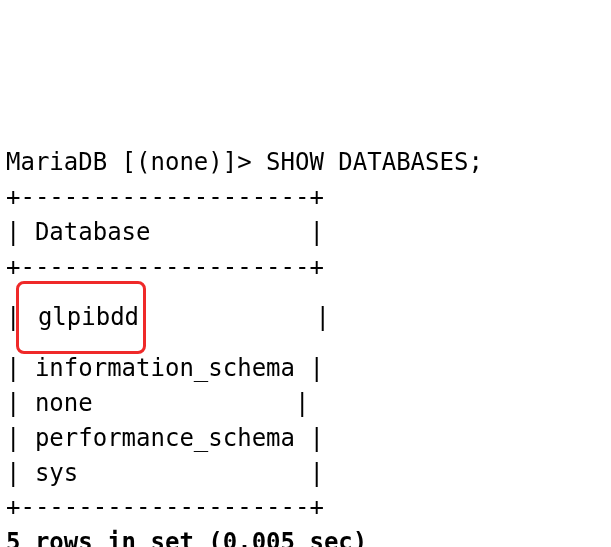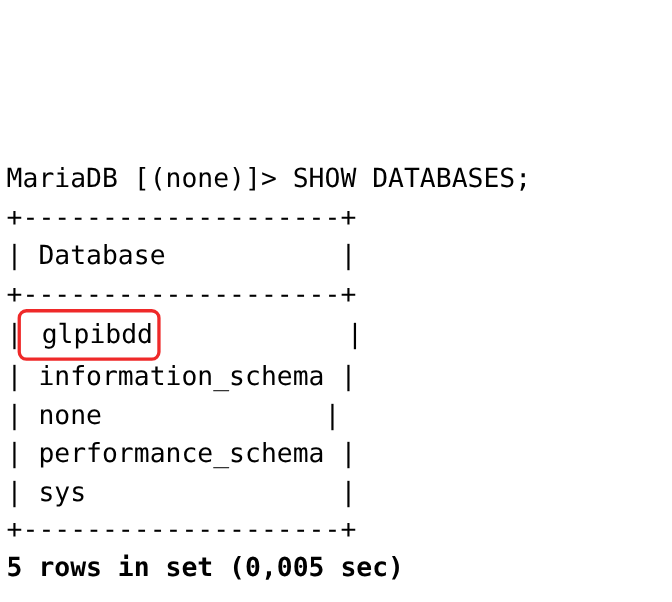--- a/index.html
+++ b/index.html
@@ -11,21 +11,21 @@
       line-height: 1.45;
       color: #000000;
       white-space: pre;
     }
     .bold {
       font-weight: bold;
     }
     .highlight-box {
       border: 3px solid #ef2929;
       border-radius: 8px;
-      padding: 3px 4px;
+      padding: 16px 4px;
       margin: -3px -4px;
       display: inline-block;
     }
   </style>
 </head>
 <body>
 
 
 
 <div><span><span>MariaDB [(none)]&gt; </span><span>SHOW DATABASES;</span></span>

